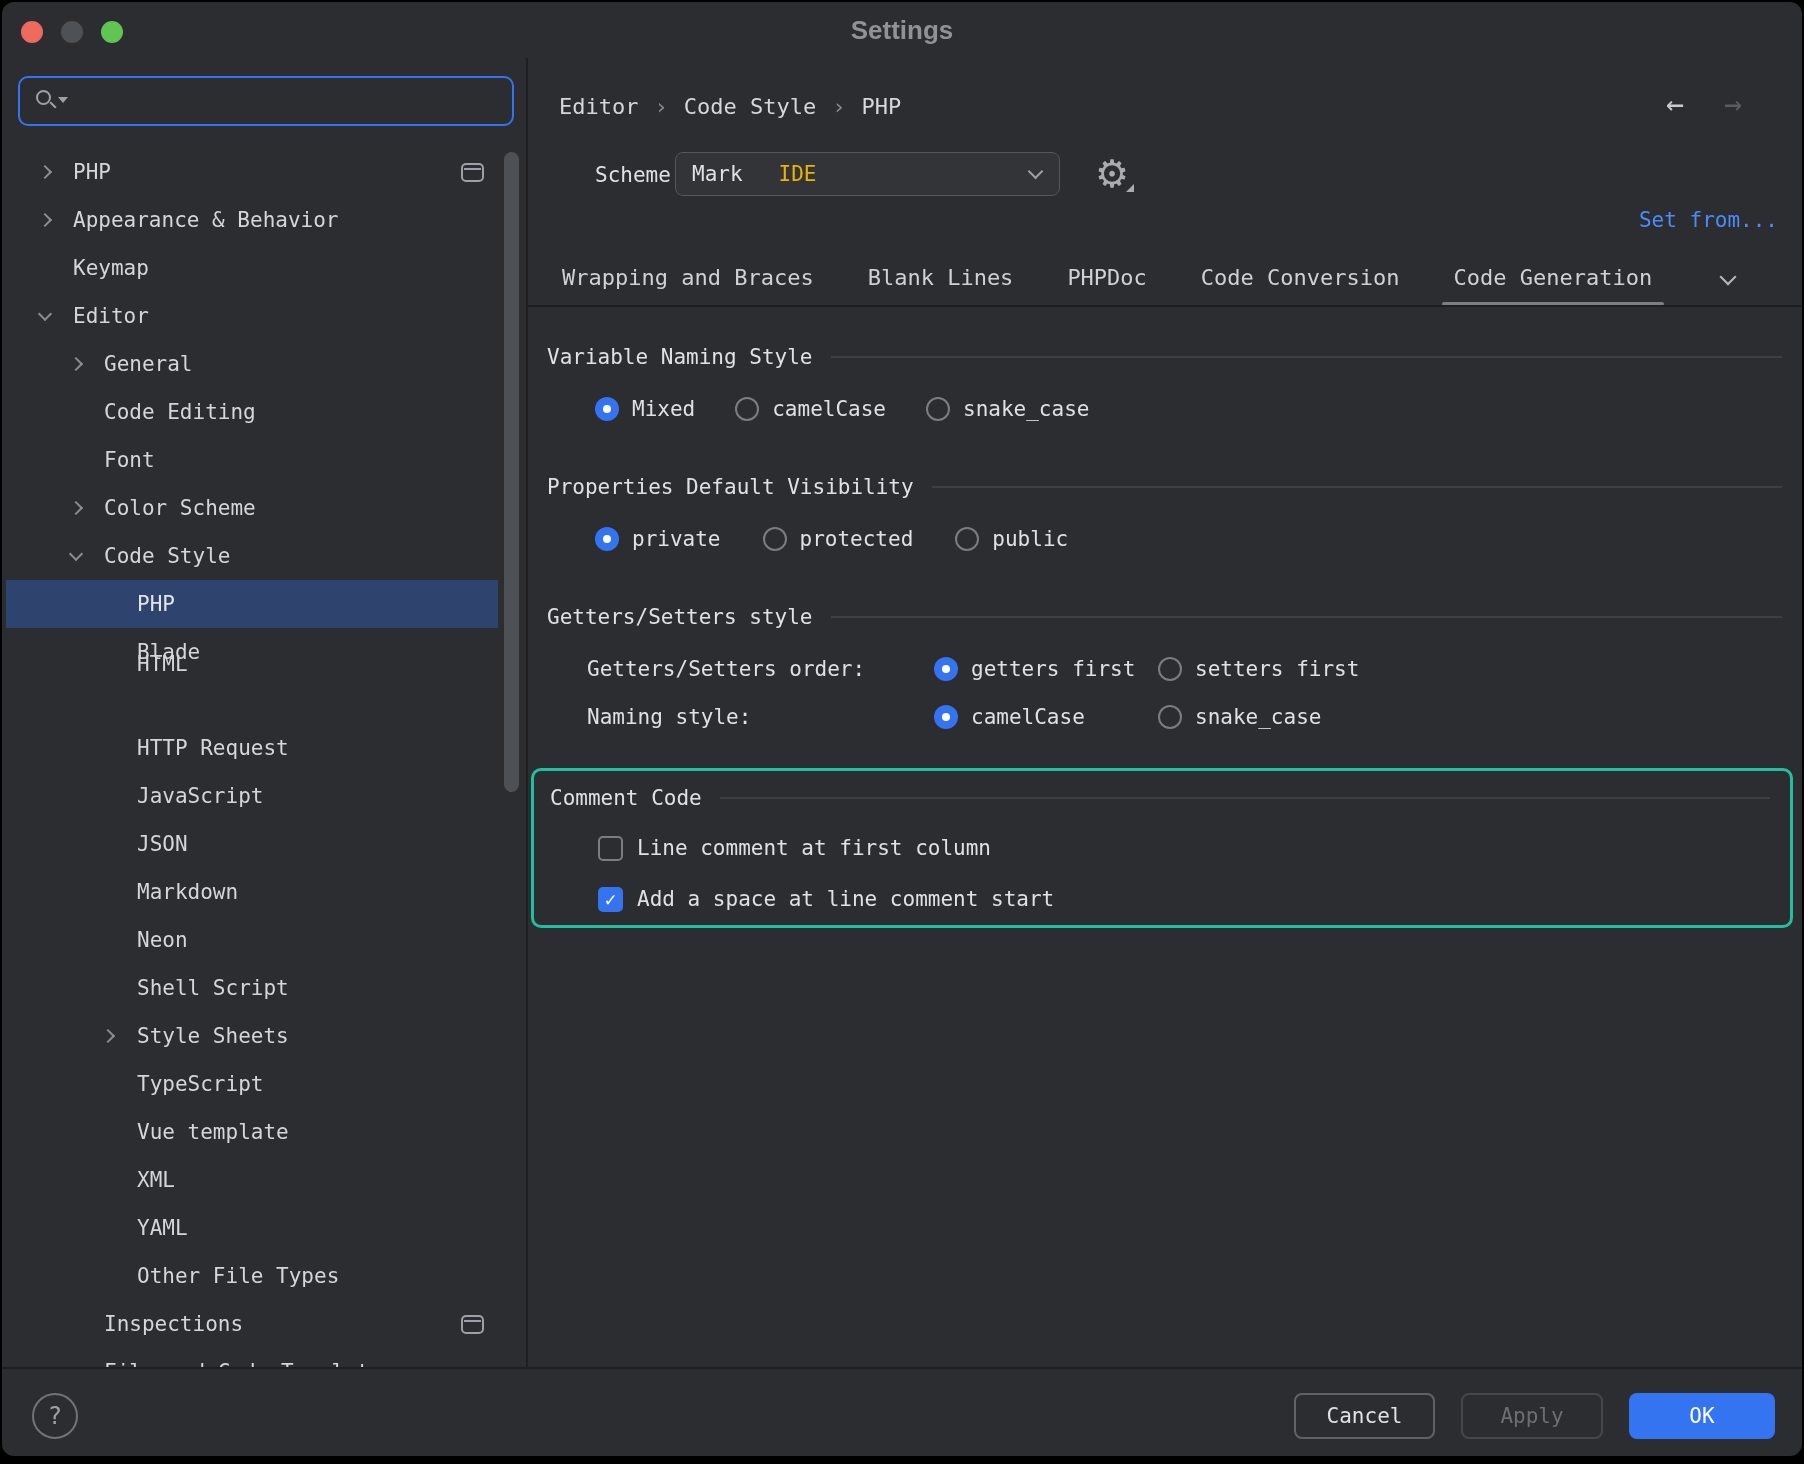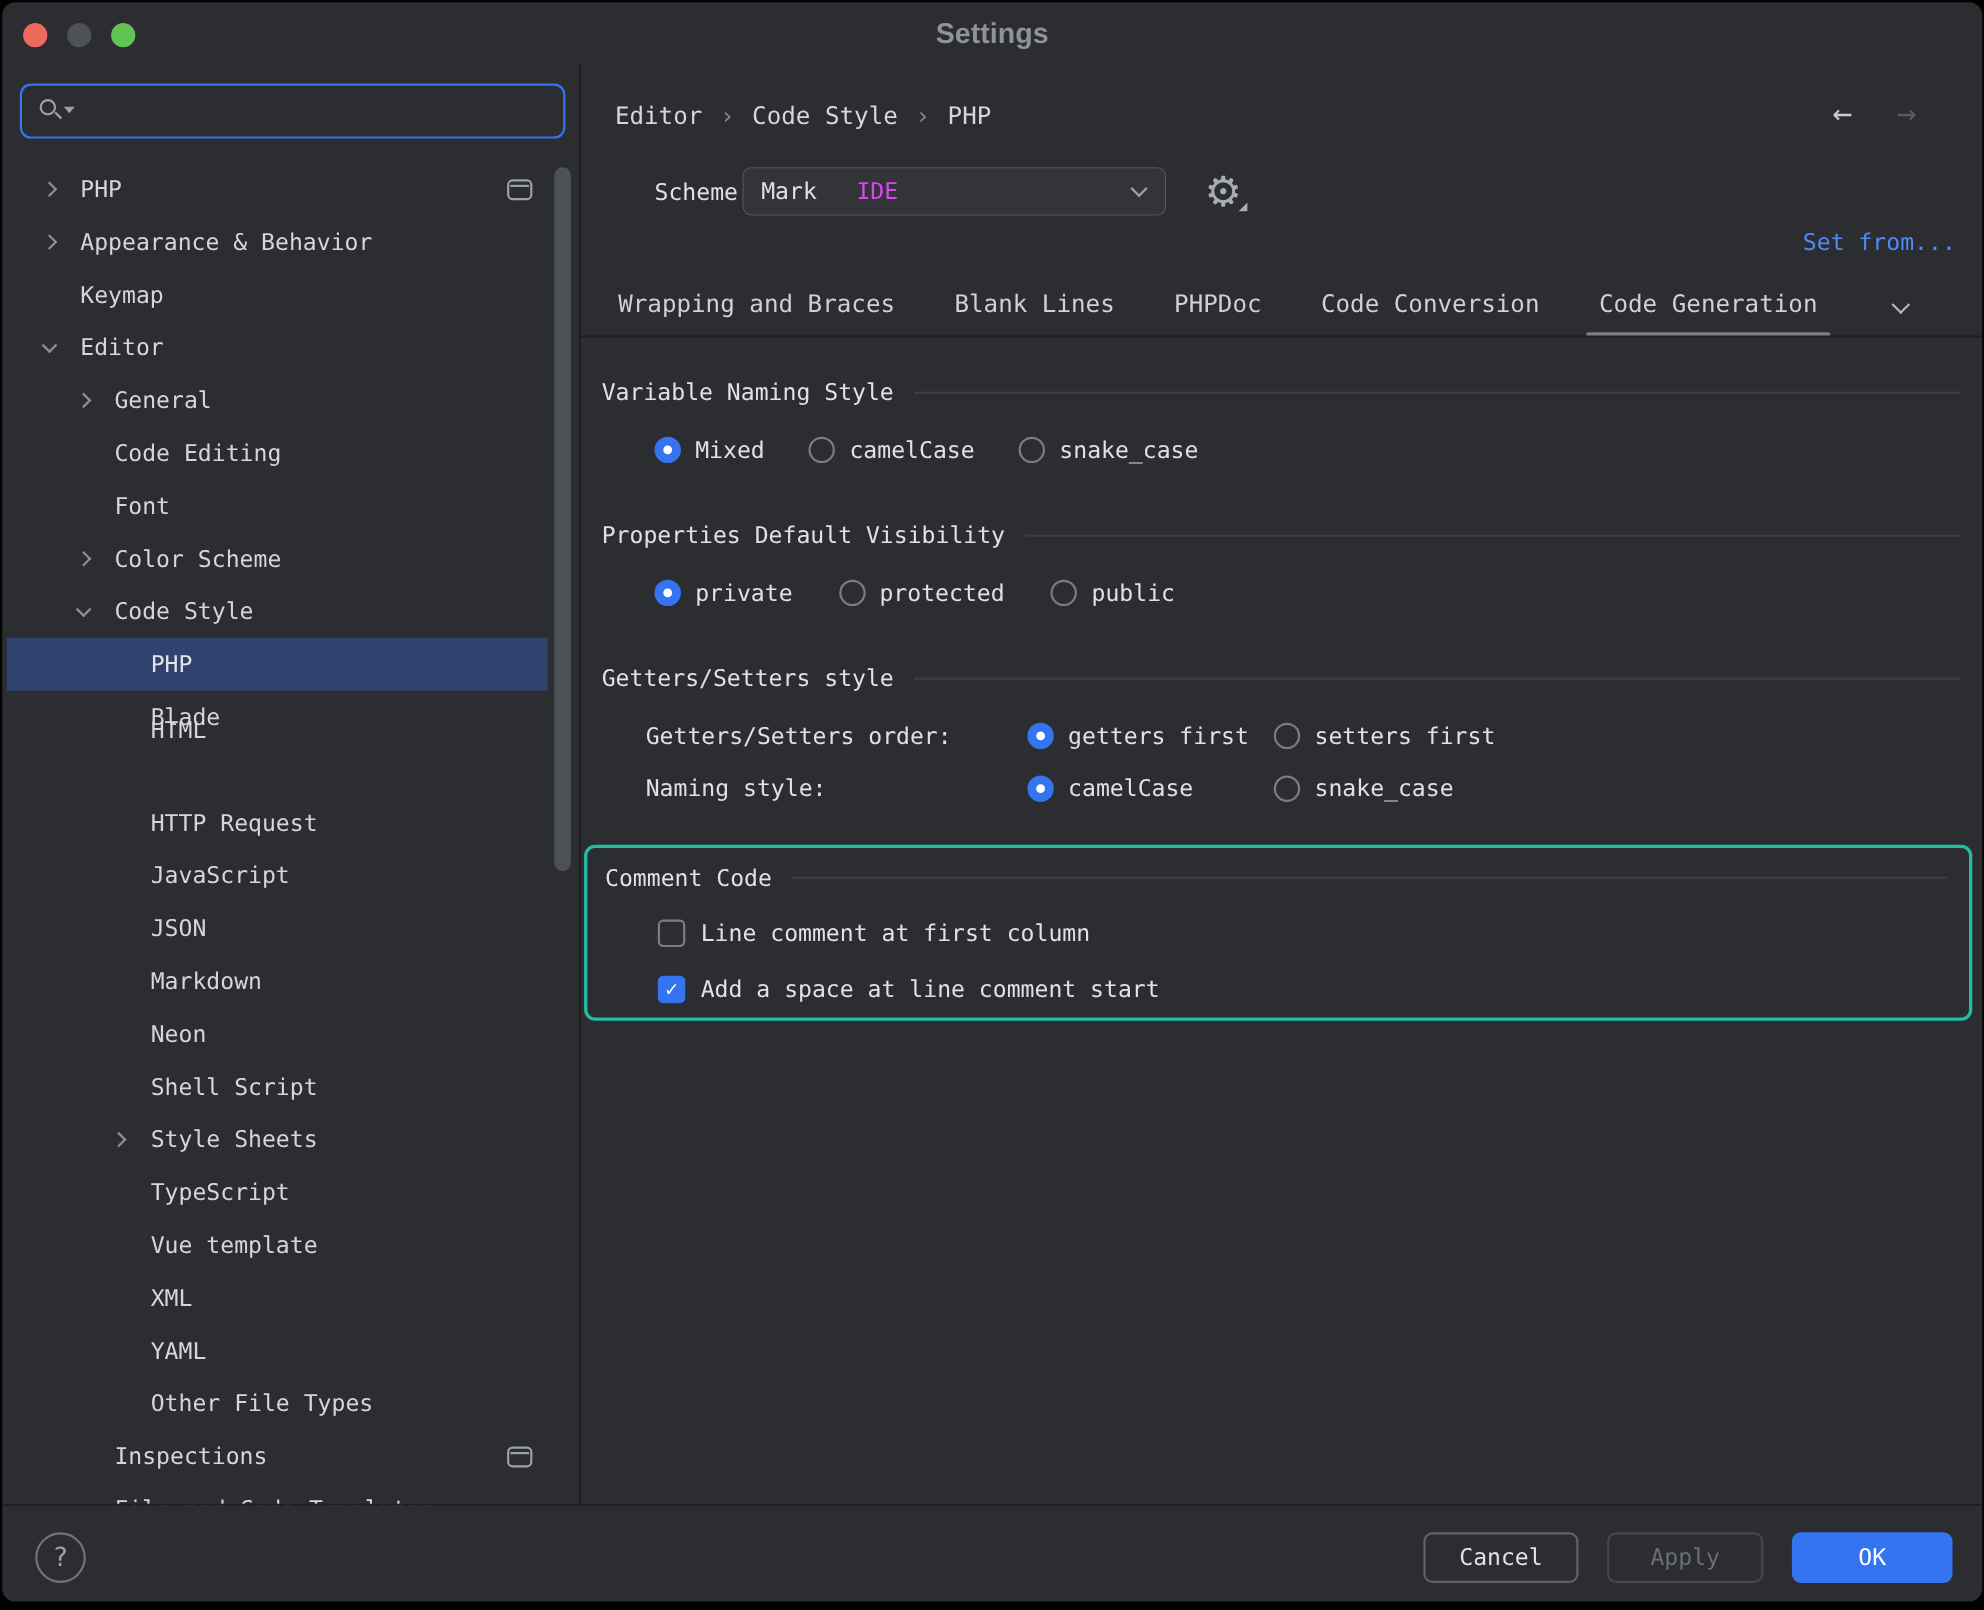--- a/index.html
+++ b/index.html
@@ -56,21 +56,21 @@
     font-size:22px; color:#d5d7db; white-space:nowrap; }
   .breadcrumb .sep { color:#87898e; padding:0 16px; }
   .nav-back { position:absolute; left:1664px; top:82px; font-size:30px; color:#c9cbd0; line-height:40px; }
   .nav-fwd  { position:absolute; left:1722px; top:82px; font-size:30px; color:#595c61; line-height:40px; }
 
   .scheme-label { position:absolute; left:549px; top:158px; font-size:21px; color:#dfe1e5; line-height:30px;margin-left:44px; }
   .scheme-select { position:absolute; left:673px; top:150px; width:385px; height:44px;
     background:#323438; border:1.5px solid #55575c; border-radius:8px;
     display:flex; align-items:center; padding:0 18px 0 16px; }
   .scheme-select .val { color:#dfe1e5; font-size:21px;text-align:right; }
-  .scheme-select .suffix { color:#d946ef; font-size:21px; margin-left:36px; }
+  .scheme-select .suffix { color:#eab308; font-size:21px; margin-left:36px; }
   .scheme-select .spacer { flex:1; }
   .dd-chev { width:11px; height:11px; border-right:2.5px solid #9da0a8; border-bottom:2.5px solid #9da0a8;
     transform:rotate(45deg); margin-top:-6px; }
   .gear { position:absolute; left:1086px; top:148px; width:48px; height:48px; color:#a9acb1;
     font-size:38px; line-height:48px; text-align:center;
     font-family:"DejaVu Sans", sans-serif; }
   .gear .corner { position:absolute; right:2px; bottom:6px; width:0; height:0;
     border-left:8px solid transparent; border-bottom:8px solid #a9acb1; }
   .set-from { position:absolute; right:24px; top:203px; font-size:21px; color:#4e8af9; line-height:30px; }
 

